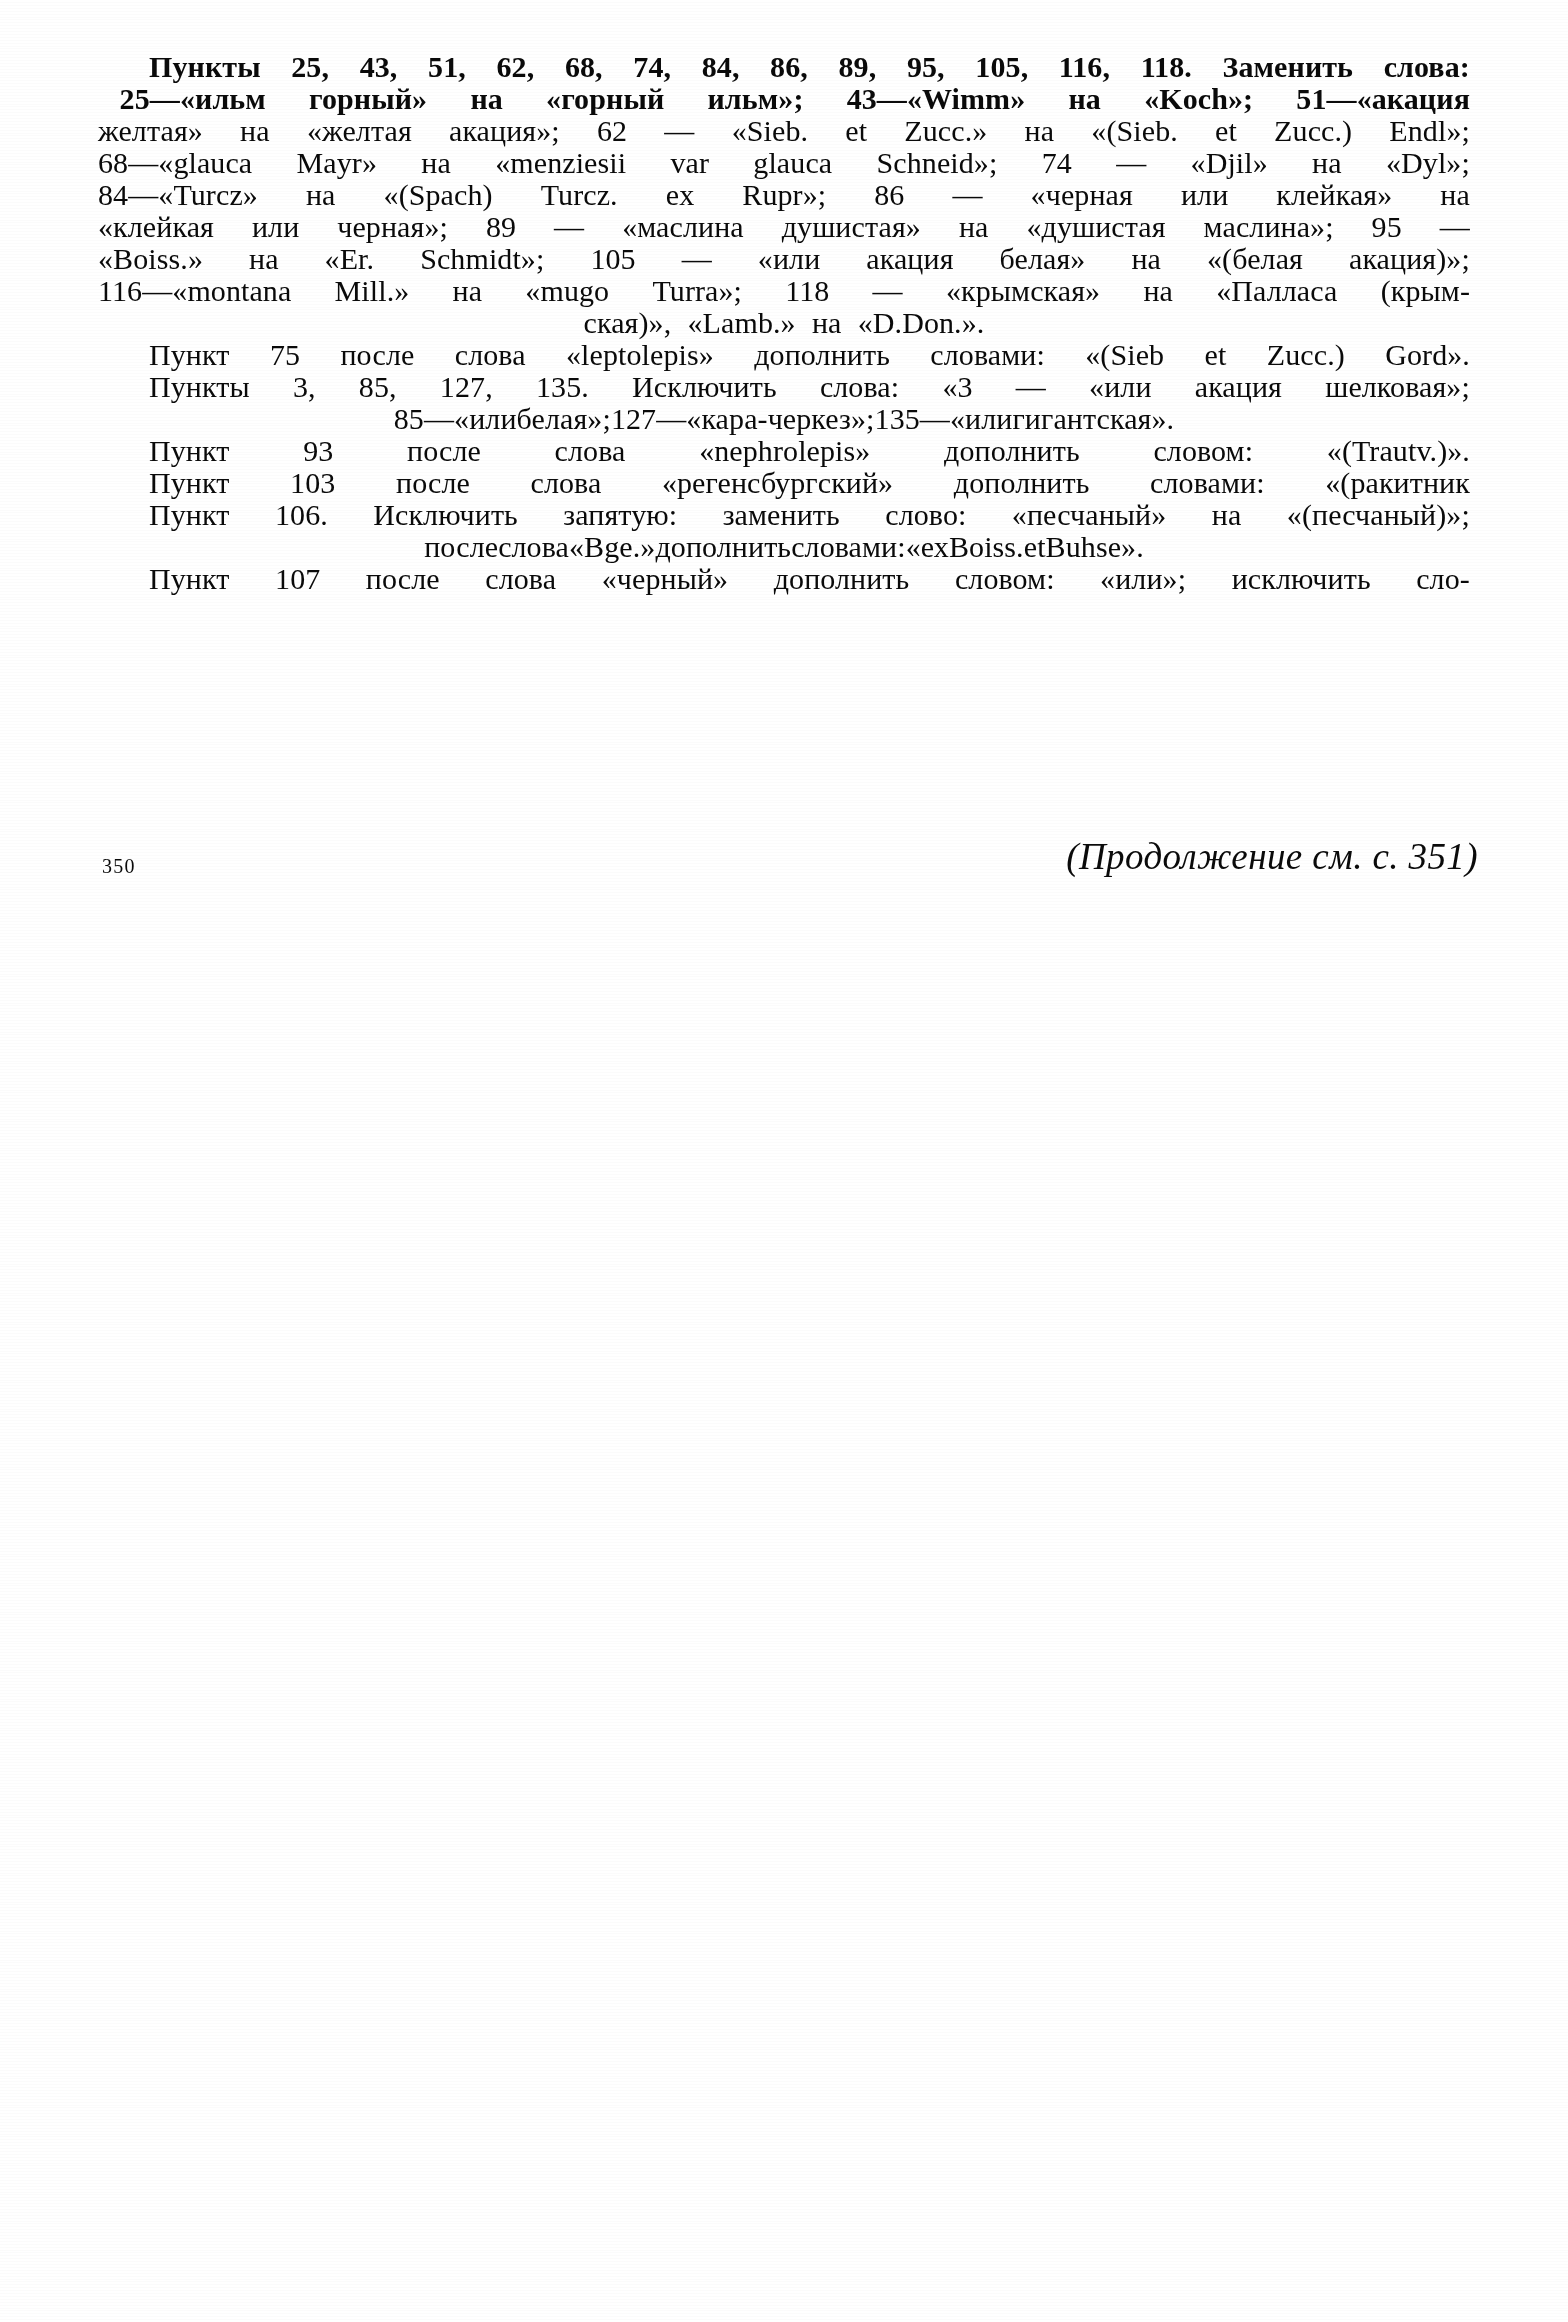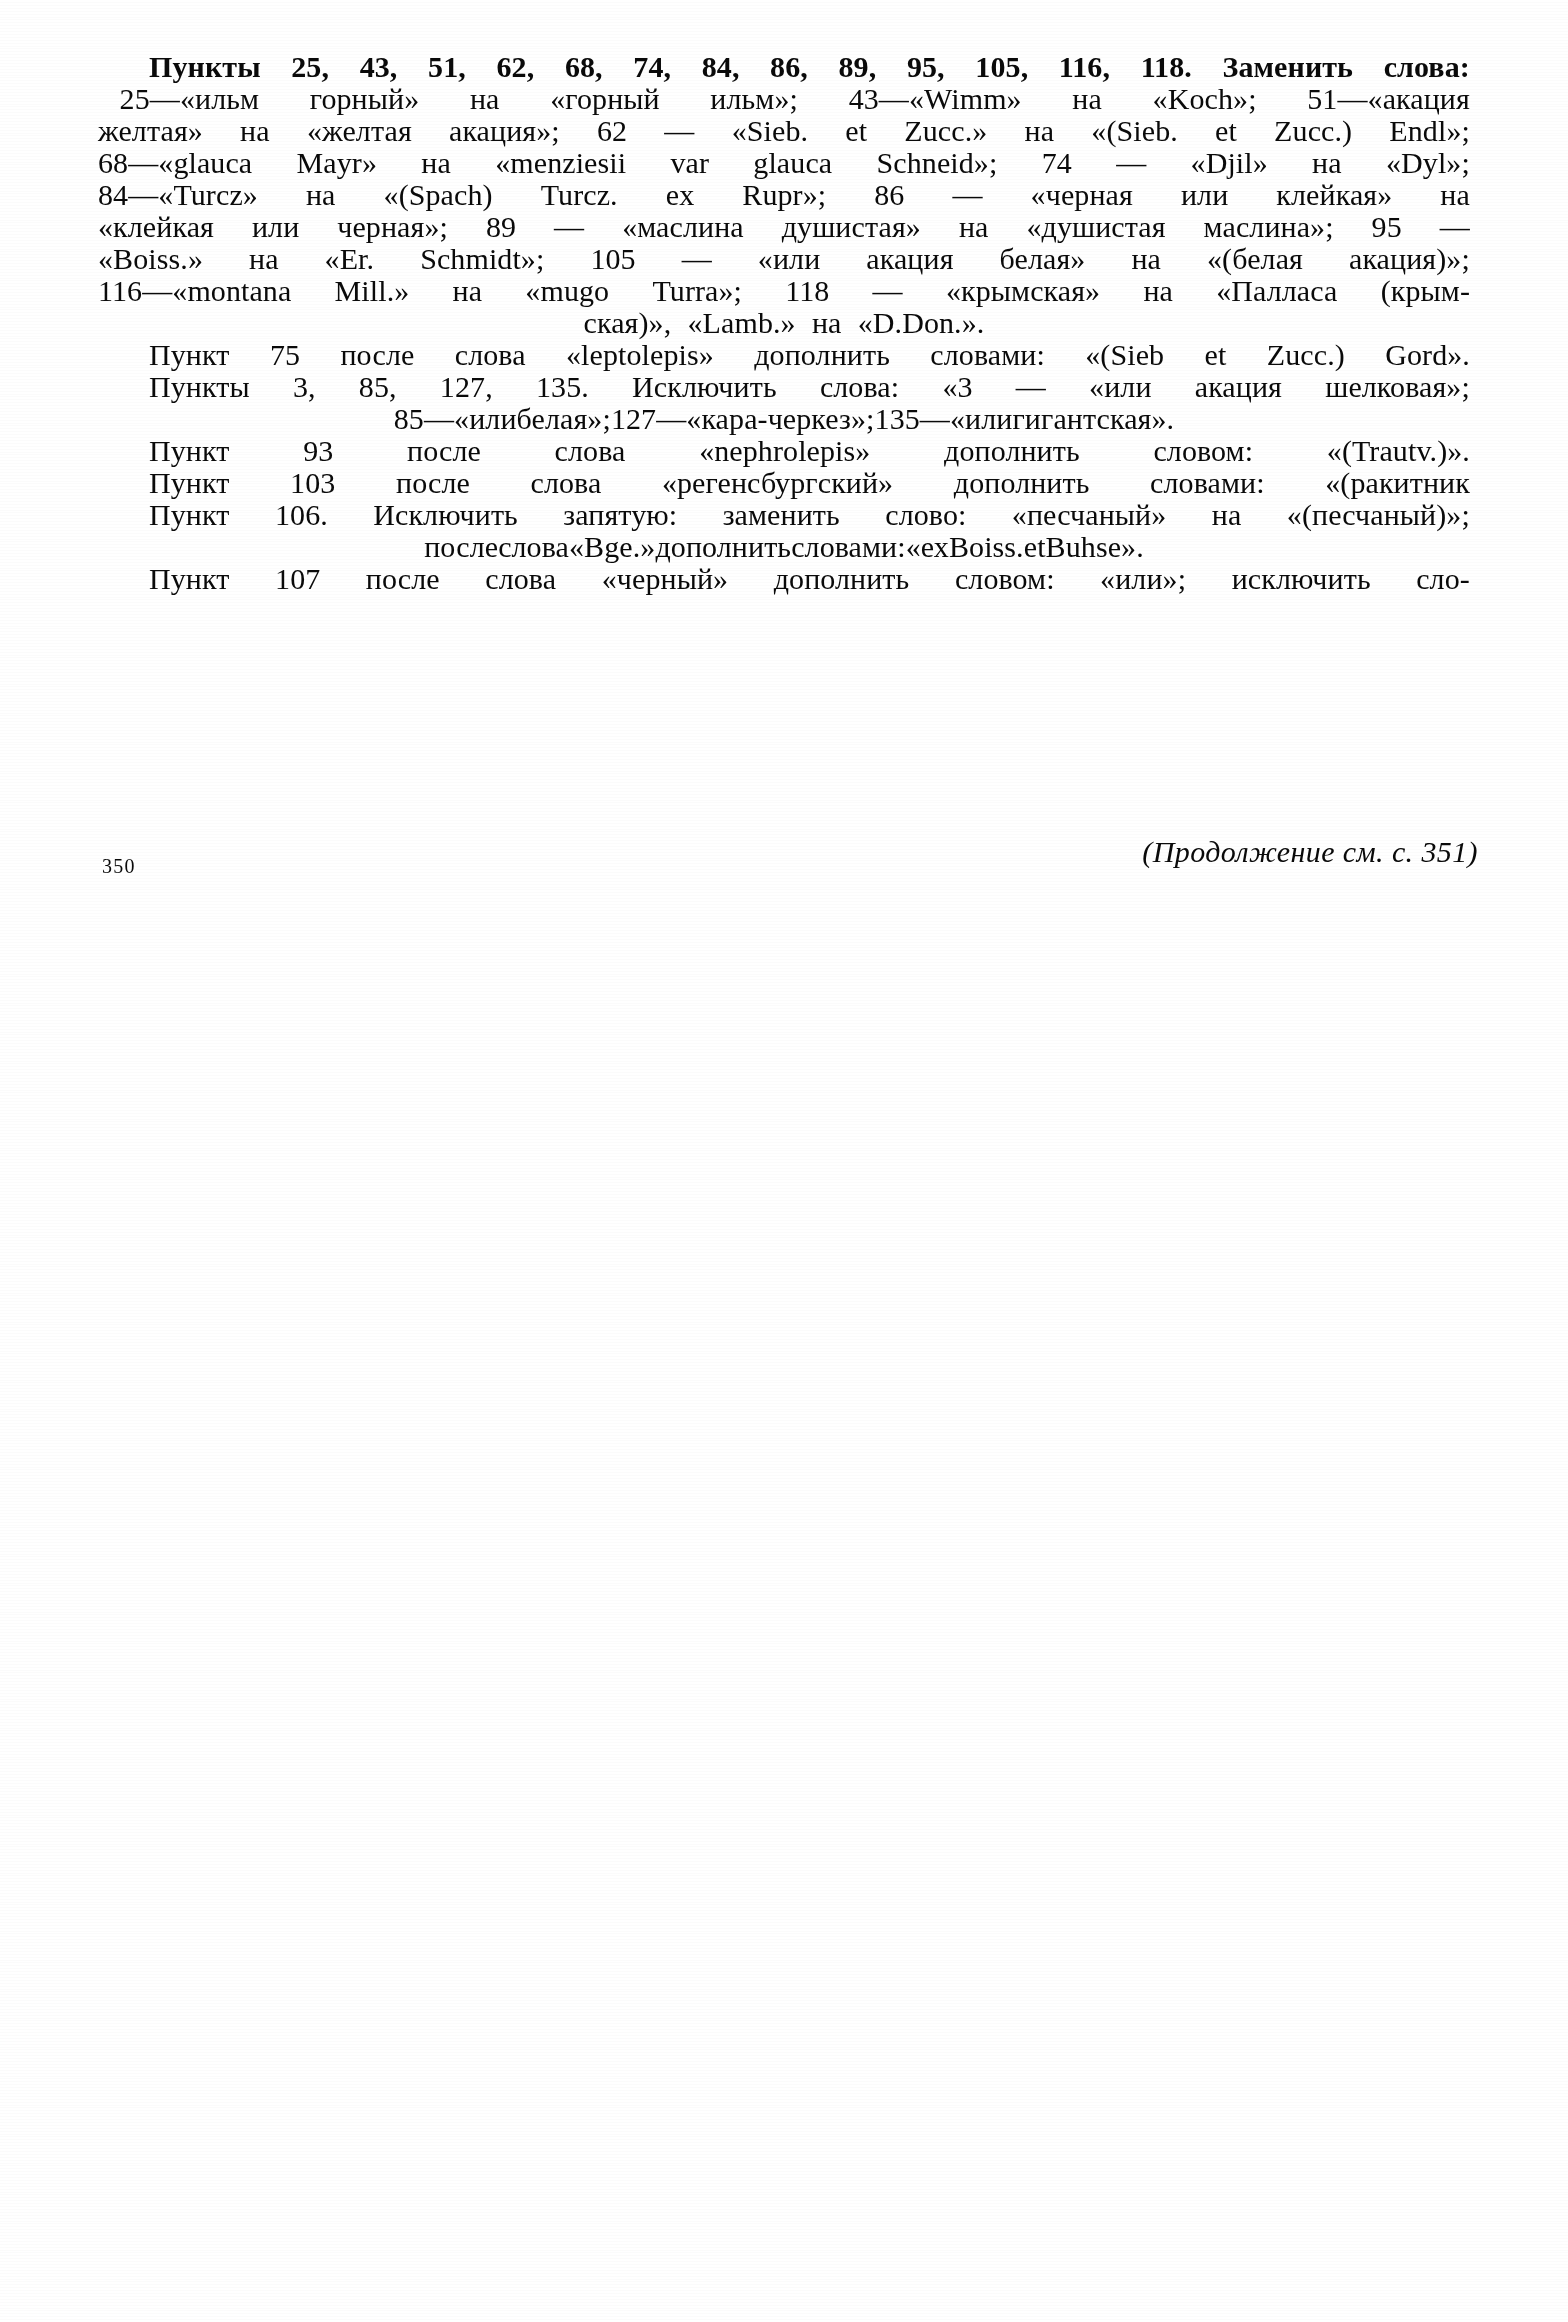--- a/index.html
+++ b/index.html
@@ -73,33 +73,34 @@
     justify-content: center;
   }
   .ln .w {
     white-space: pre;
   }
   .ln.indent {
     padding-left: 51px;
   }
   .ln.indent2 {
     padding-left: 21.6px;
+    font-weight: bold;
   }
 
   .bold  { font-weight: bold; }
 
   
   .continuation {
     position: absolute;
     top: 835px;
     left: 0;
     right: 90px;
     text-align: right;
     font-style: italic;
-    font-size: 30px;
+    font-size: 37px;
     letter-spacing: 0.4px;
     white-space: nowrap;
   }
 
   
   .folio {
     position: absolute;
     top: 855px;
     left: 102px;
     font-size: 20px;

